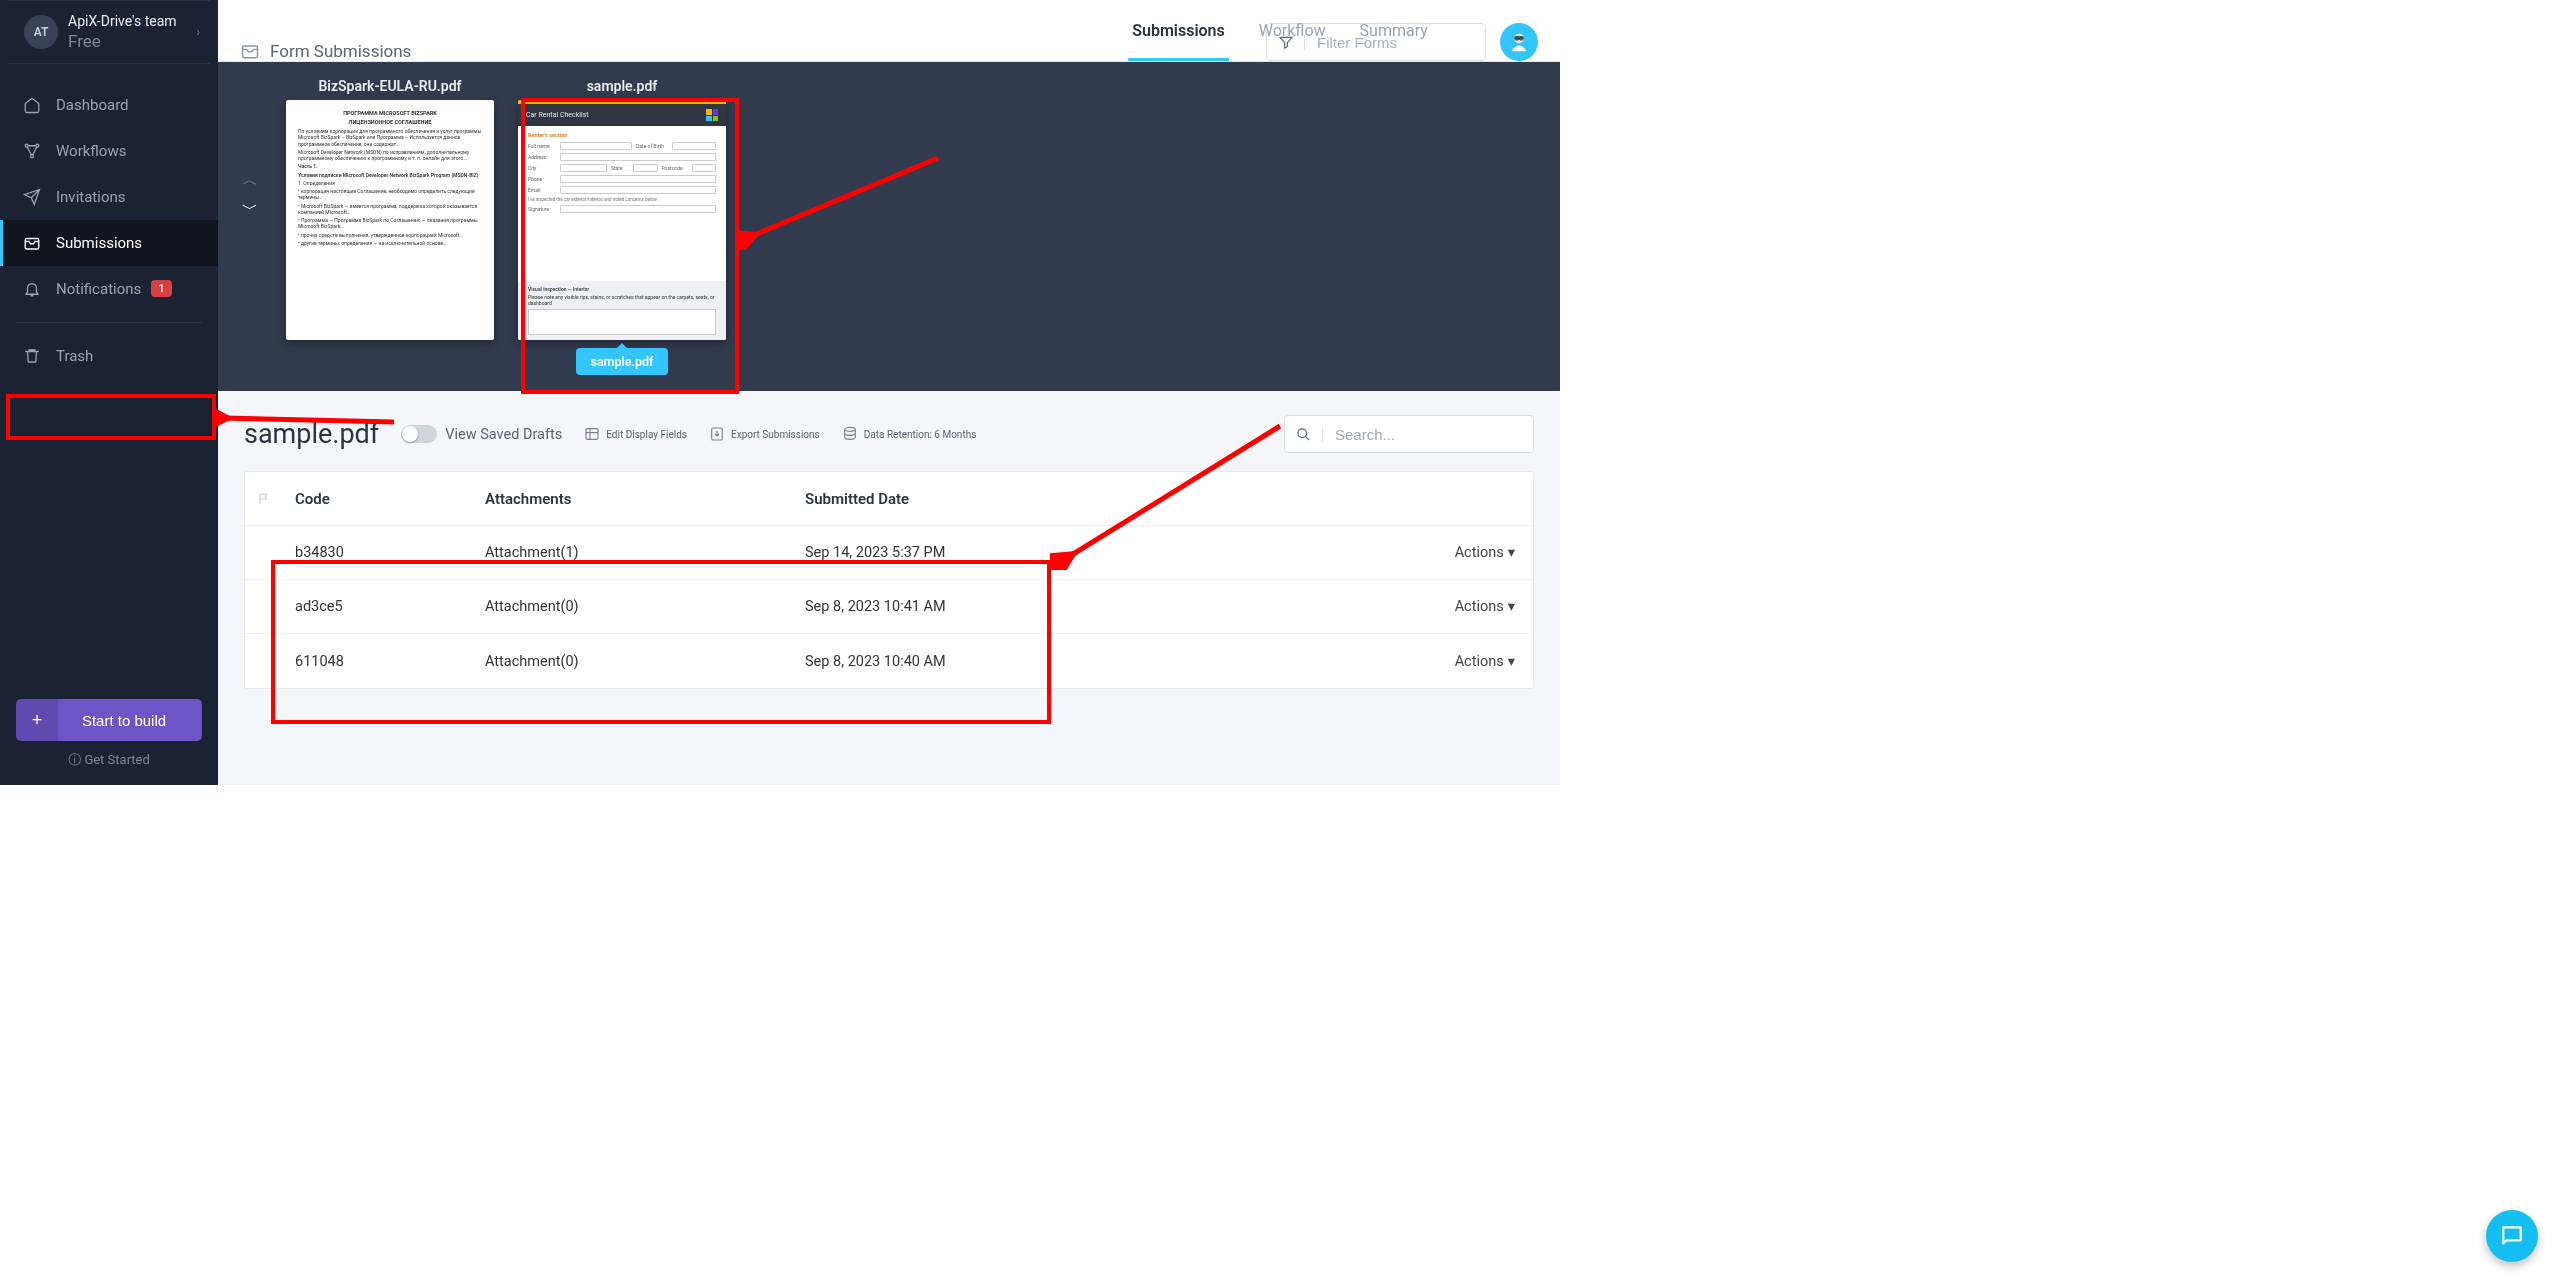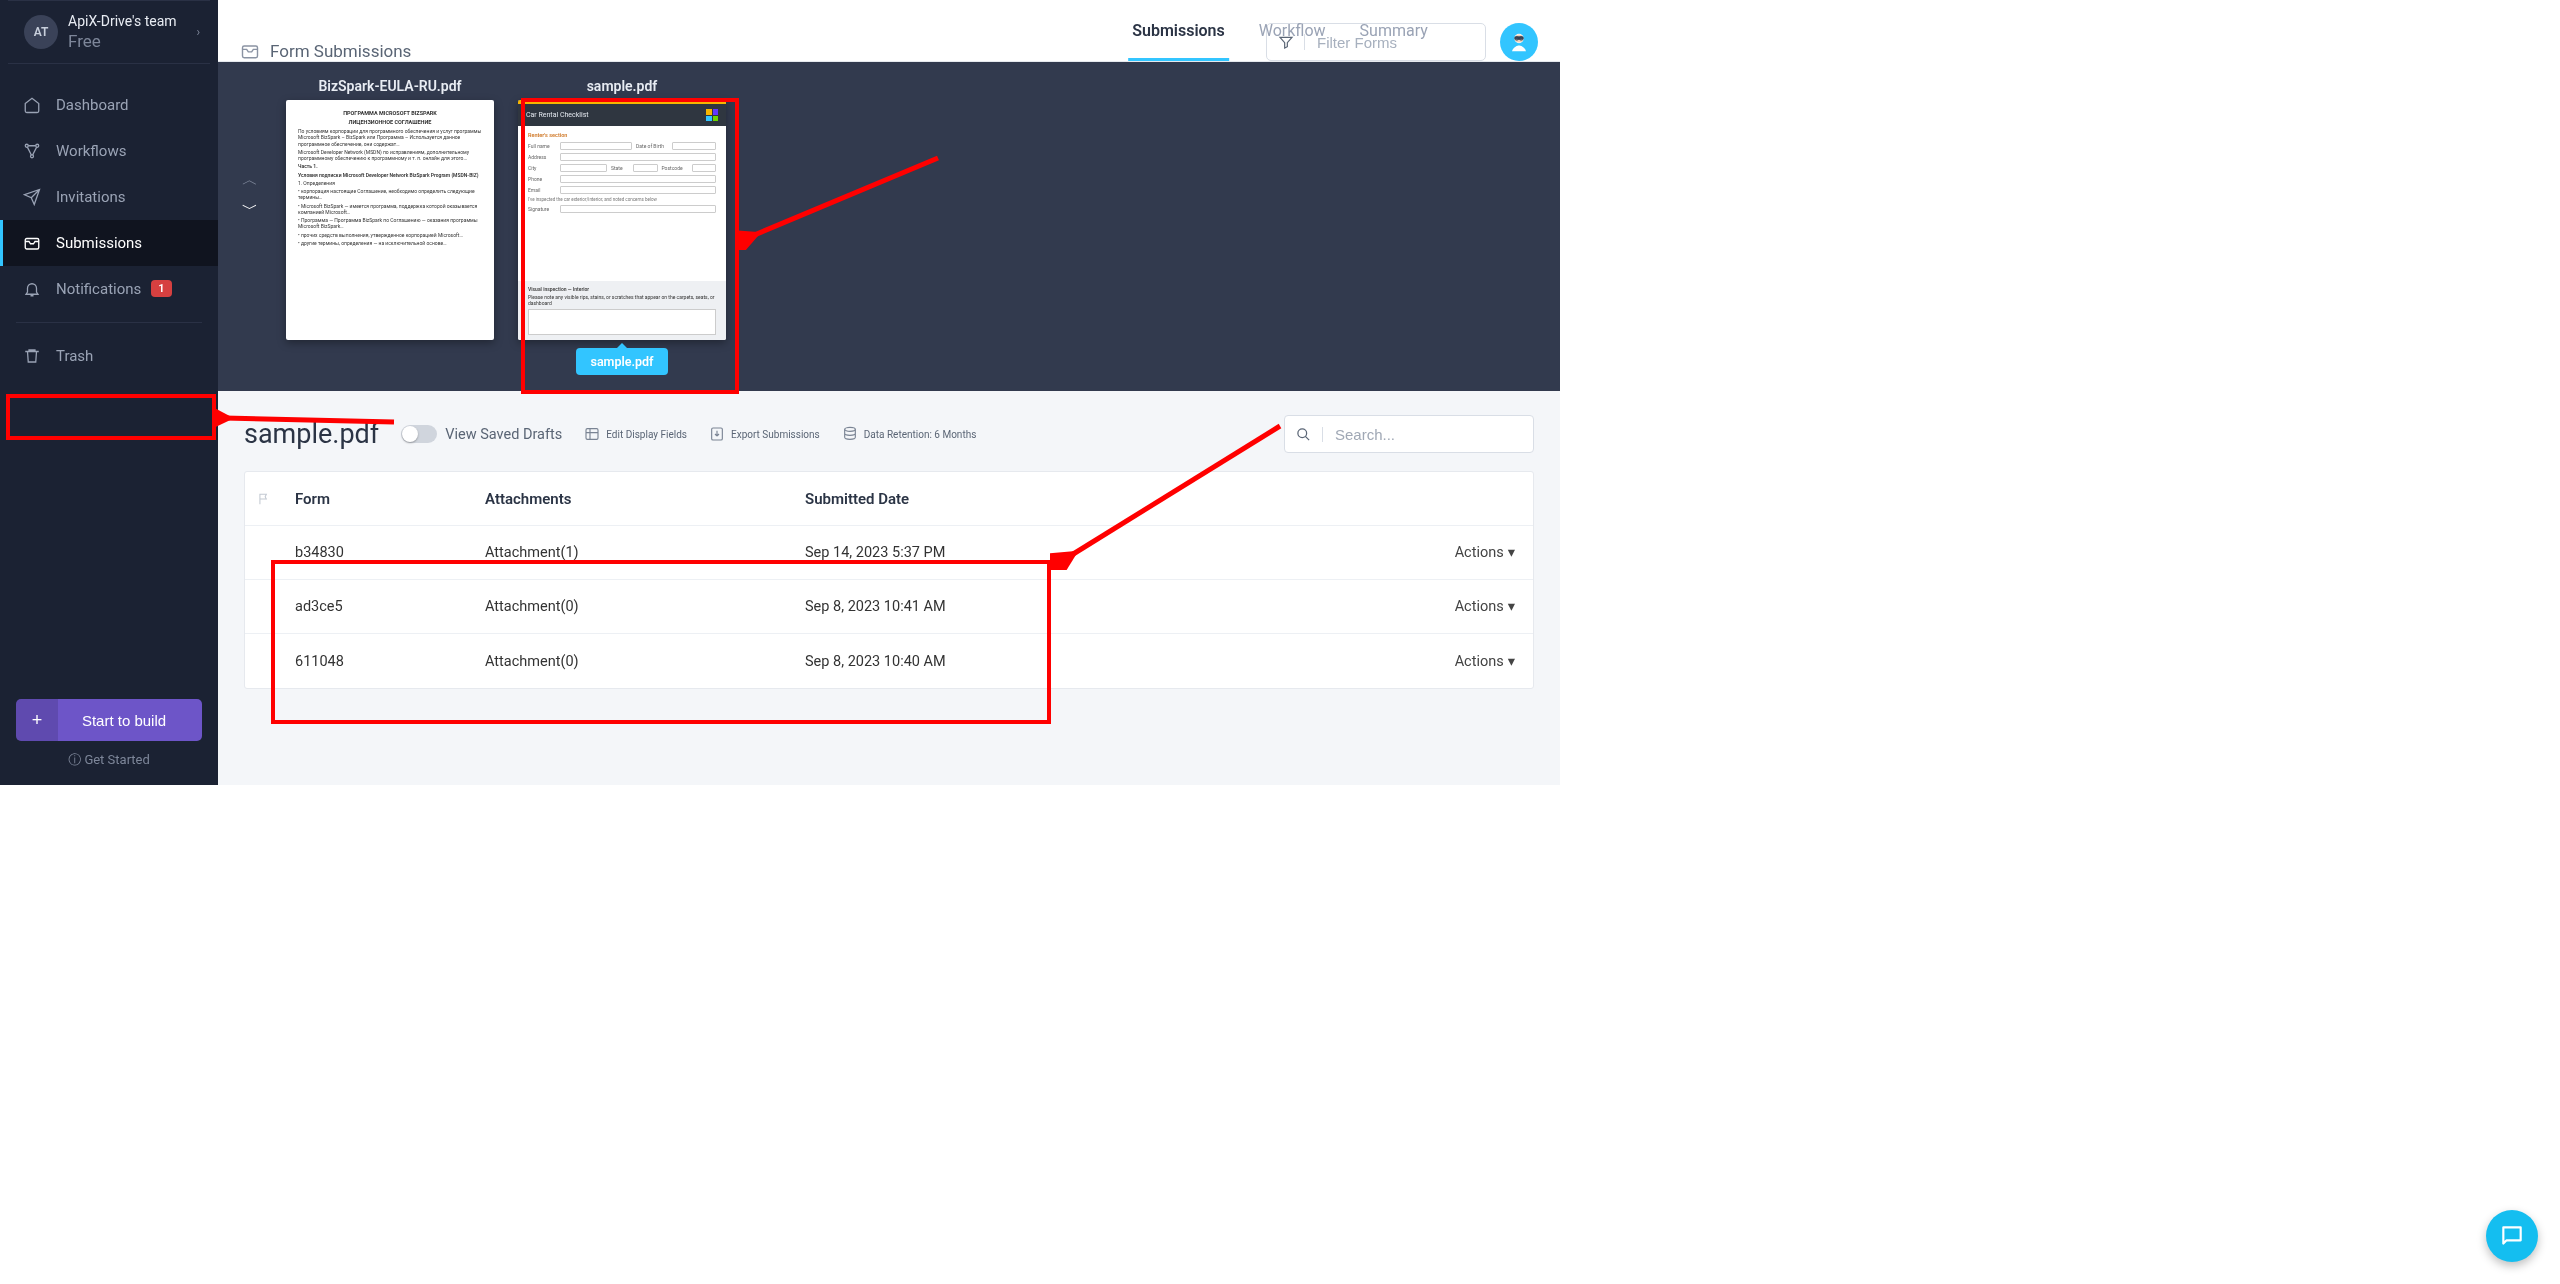--- a/index.html
+++ b/index.html
@@ -357,21 +357,21 @@
         </div>
       </div>
 
       <div class="sub-table">
         <div class="sub-th">
           <span class="flag">
               <svg width="14" height="14" viewBox="0 0 24 24" fill="none" stroke="currentColor" stroke-width="1.8">
                 <path d="M5 21V4h11l-2 4 2 4H5"></path>
               </svg>
             </span>
-          <span>Form</span>
+          <span>Code</span>
           <span>Attachments</span>
           <span>Submitted Date</span>
           <span></span>
             <span></span>
         </div>
         <div class="sub-tr">
           <span></span>
           <span>b34830</span>
           <span>Attachment(1)</span>
           <span>Sep 14, 2023 5:37 PM</span>

